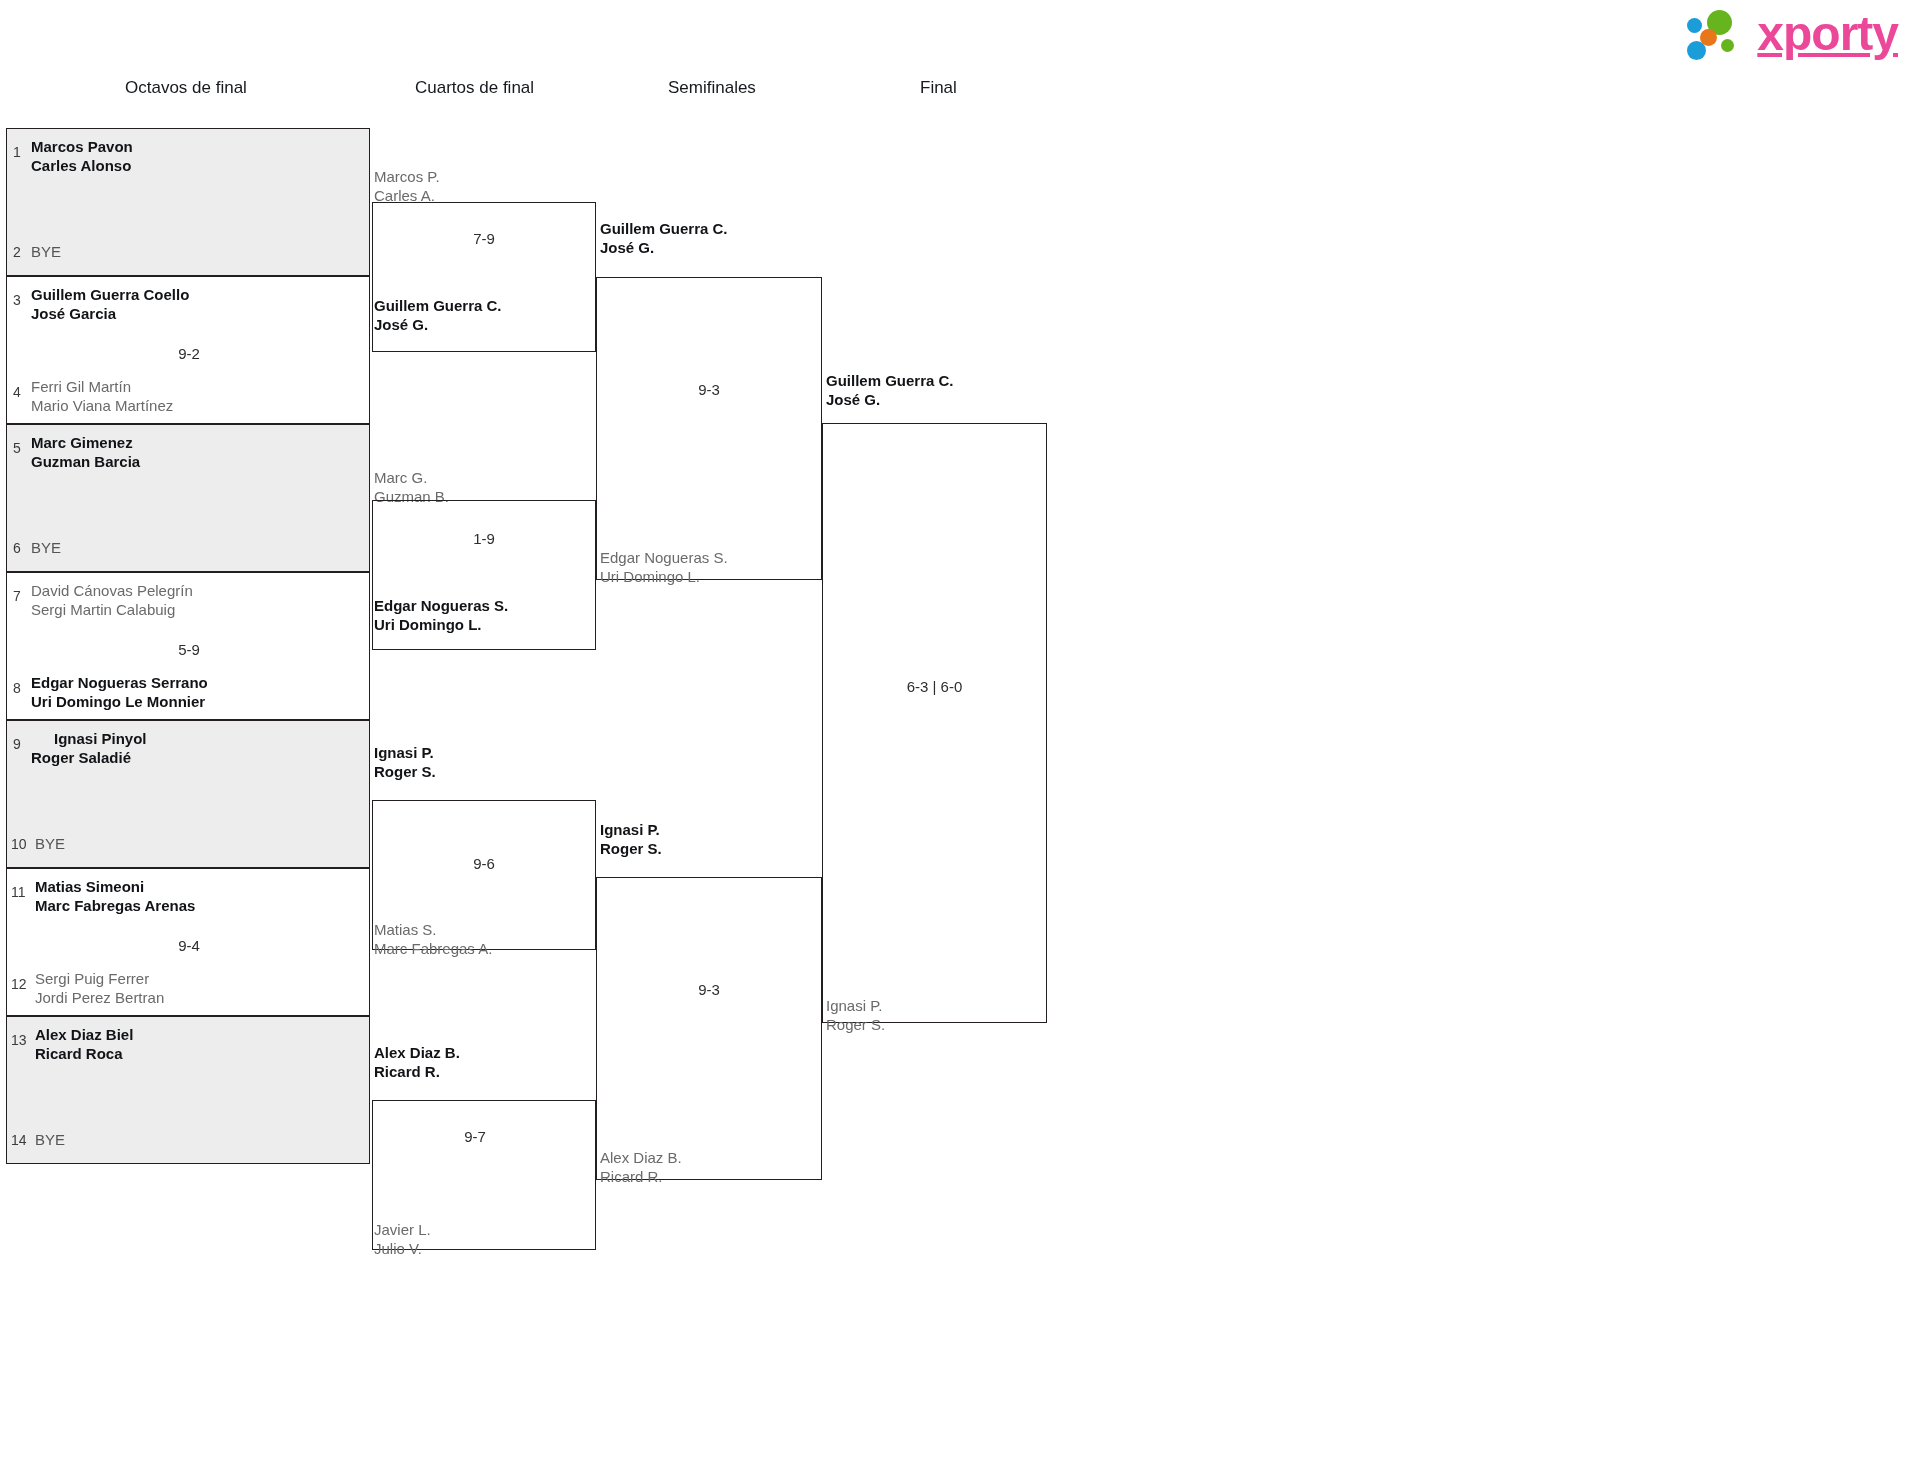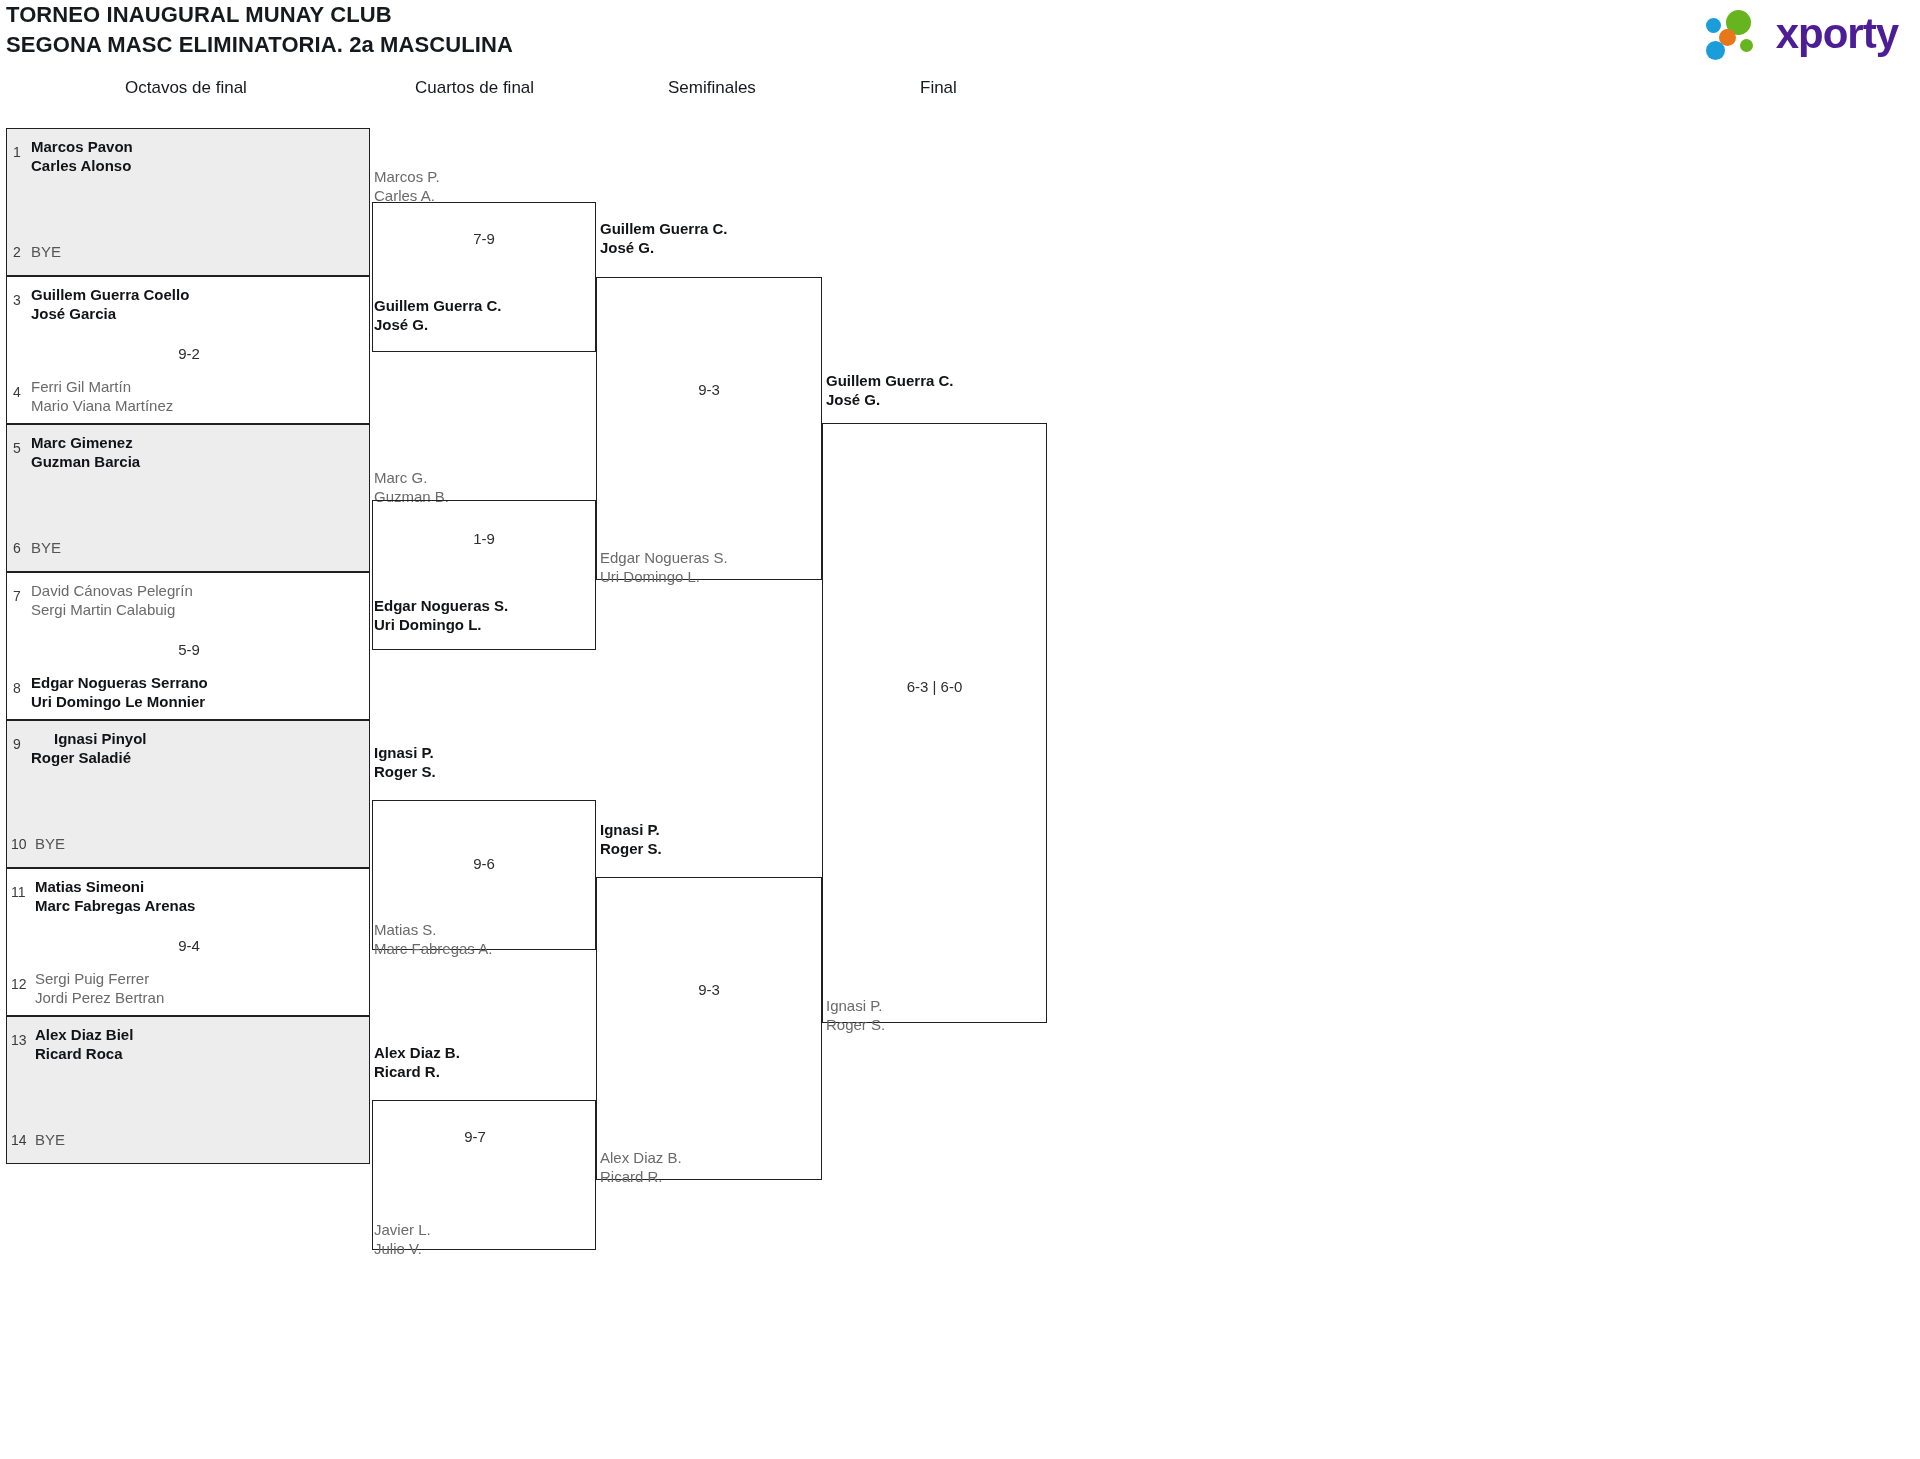--- a/index.html
+++ b/index.html
@@ -15,21 +15,21 @@
   
   .title-block { position: absolute; left: 6px; top: 0px; }
   .title-line {
     font-size: 22px; font-weight: 700; color: #16191d;
     letter-spacing: .1px; line-height: 30px; white-space: nowrap;
   }
 
   .logo { position: absolute; right: 22px; top: 8px; display: flex; align-items: center; gap: 8px; }
   .logo-dots { position: relative; width: 62px; height: 52px; }
   .dot { position: absolute; border-radius: 50%; }
-  .logo-word { font-size: 42px; font-weight: 700; color: #4c1d95; letter-spacing: -1px; line-height: 42px; }
+  .logo-word { font-size: 48px; font-weight: 700; color: #ec4899; letter-spacing: -1px; line-height: 42px; text-decoration: underline; }
 
   
   .round-head {
     position: absolute; font-size: 17px; color: #16191d;
     font-weight: 400; white-space: nowrap;
   }
 
   
   .seed-cell {
     position: absolute; border: 1px solid #231f20; overflow: hidden;
@@ -61,24 +61,20 @@
     position: absolute; font-size: 15px; line-height: 19px; white-space: nowrap;
   }
   .label.win  { color: #111316; font-weight: 700; }
   .label.lose { color: #6a6a6a; font-weight: 400; margin-top: 24px; }
 </style>
 </head>
 <body>
 
 <div id="root">
 
-  <div class="title-block">
-    <div class="title-line">TORNEO INAUGURAL MUNAY CLUB</div>
-    <div class="title-line">SEGONA MASC ELIMINATORIA. 2a MASCULINA</div>
-  </div>
 
   <div class="logo">
     <div class="logo-dots">
       <span class="dot" style="left:0px;  top:10px; width:15px; height:15px; background:#1b9dd9;"></span>
       <span class="dot" style="left:20px; top:2px;  width:25px; height:25px; background:#67b51e;"></span>
       <span class="dot" style="left:13px; top:21px; width:17px; height:17px; background:#e8761a;"></span>
       <span class="dot" style="left:0px;  top:33px; width:19px; height:19px; background:#1b9dd9;"></span>
       <span class="dot" style="left:34px; top:31px; width:13px; height:13px; background:#67b51e;"></span>
     </div>
     <div class="logo-word">xporty</div>

